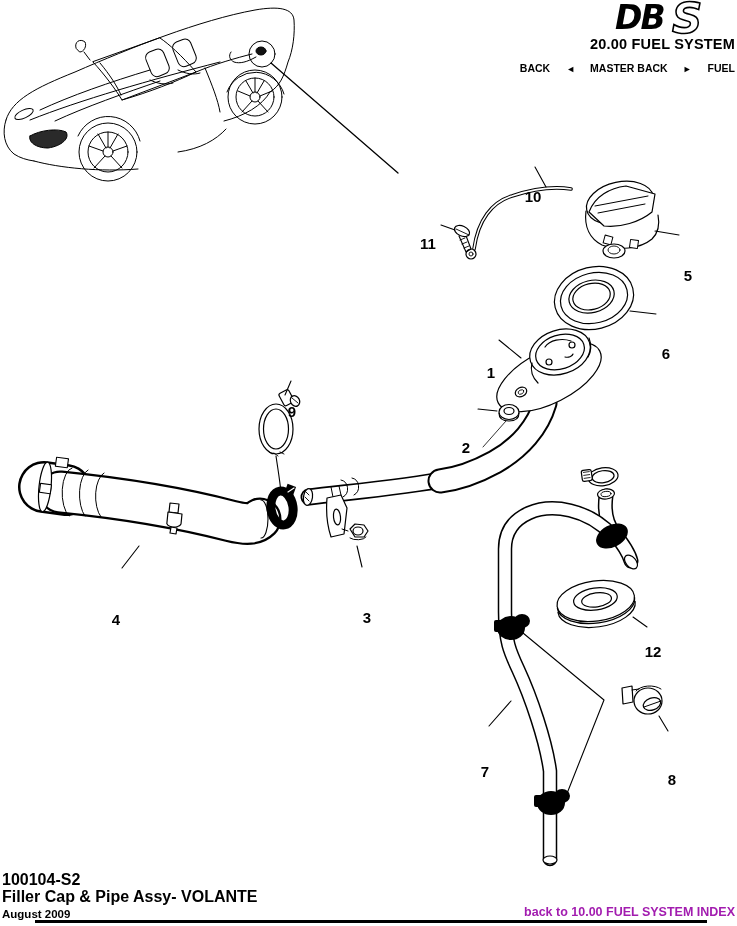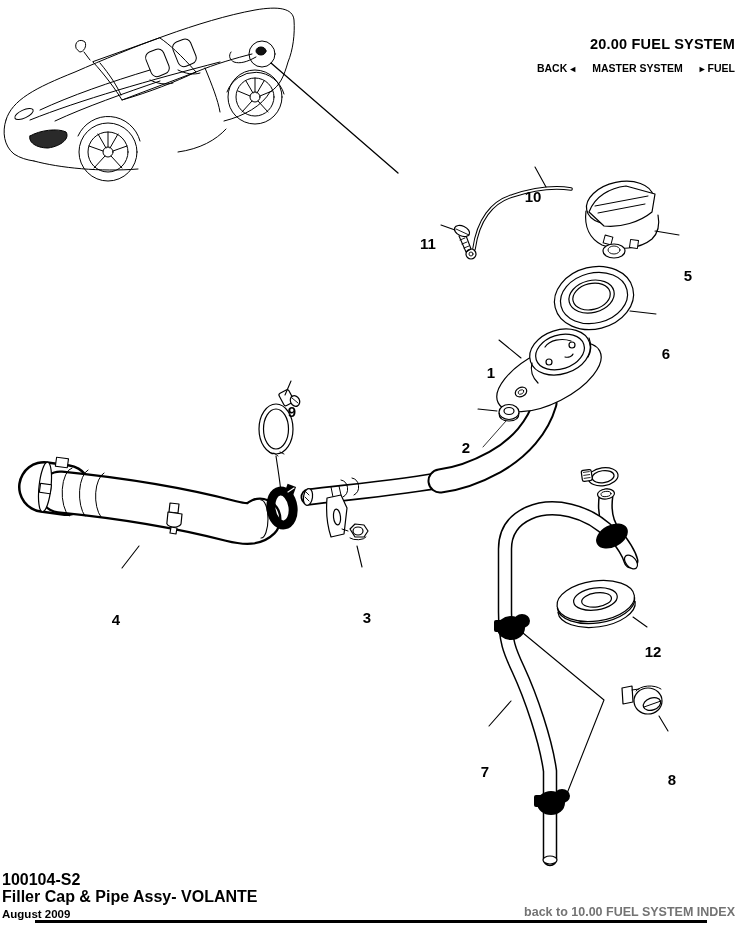--- a/index.html
+++ b/index.html
@@ -3,31 +3,31 @@
 <meta charset="utf-8">
 <style>
   html,body{margin:0;padding:0;background:#fff;}
   .page{position:relative;width:737px;height:926px;background:#ffffff;overflow:hidden;
         font-family:"Liberation Sans",sans-serif;color:#000;}
   .art{position:absolute;left:0;top:0;}
   
   .logo{position:absolute;top:0;right:0;width:122px;height:38px;}
   .page-title{position:absolute;top:36px;right:2px;margin:0;font-size:14.5px;font-weight:bold;letter-spacing:.2px;}
   .nav{position:absolute;top:62px;right:2px;display:flex;gap:15px;font-size:10.5px;font-weight:bold;}
-  .nav a{color:#000;text-decoration:none;cursor:pointer;display:flex;gap:1px;align-items:center;}
+  .nav a{color:#000;text-decoration:none;cursor:pointer;display:flex;gap:16px;align-items:center;}
   .arr{font-size:9px;position:relative;top:.5px;}
   
   #callout-layer{position:absolute;left:0;top:0;width:100%;height:100%;pointer-events:none;}
   .callout{position:absolute;transform:translate(-50%,-50%);font-size:15px;font-weight:bold;
            font-family:"Liberation Sans",sans-serif;margin-top:39px;}
   
   .doc-number{position:absolute;left:2px;top:871px;font-size:16px;font-weight:bold;}
   .doc-title{position:absolute;left:2px;top:888px;font-size:16px;font-weight:bold;}
   .doc-date{position:absolute;left:2px;top:908px;font-size:11.5px;font-weight:bold;text-align:right;}
-  .back-link{position:absolute;right:2px;top:905px;font-size:12.5px;font-weight:bold;color:#737373;
+  .back-link{position:absolute;right:2px;top:905px;font-size:12.5px;font-weight:bold;color:#a21caf;
              text-decoration:none;cursor:pointer;}
   .footer-rule{position:absolute;left:35px;top:920px;width:672px;height:3px;background:#000;}
 </style>
 </head>
 <body>
 
 <div class="page">
 
   <svg class="art" width="737" height="926" viewBox="0 0 737 926" fill="none" stroke="#000" stroke-width="1.2" stroke-linecap="round" stroke-linejoin="round">
 
@@ -244,29 +244,35 @@
       <path d="M659,716 L668,731"></path>
       <path d="M291,381 L285,395"></path>
       <path d="M276,456 C278,470 280,481 281,493"></path>
       <path d="M535,167 L546,187"></path>
       <path d="M441,225 L455,230"></path>
       <path d="M633,617 L647,627"></path>
       <path d="M523,633 L604,700 L566,796"></path>
     </g>
   </svg>
 
+  <div class="logo">
+    <svg width="122" height="38" viewBox="0 0 122 38">
+      <text x="0" y="29" font-family="'DejaVu Sans', sans-serif" font-weight="bold" font-style="italic" font-size="33" letter-spacing="-2" fill="#000">DB</text>
+      <text x="57" y="33" font-family="'DejaVu Sans', sans-serif" font-weight="bold" font-style="italic" font-size="42" fill="#fff" stroke="#000" stroke-width="1.6">S</text>
+    </svg>
+  </div>
 
   <h1 class="page-title">20.00 FUEL SYSTEM</h1>
 
   <nav class="nav">
     <a>
       <span>BACK</span>
       <span class="arr">◄</span>
     </a>
-    <a>MASTER SYSTEM</a>
+    <a>MASTER BACK</a>
     <a>
       <span class="arr">►</span>
       <span>FUEL</span>
     </a>
   </nav>
 
   <div id="callout-layer">
       <div class="callout" style="left: 491px; top: 333px;">1</div>
       <div class="callout" style="left: 466px; top: 408px;">2</div>
       <div class="callout" style="left: 367px; top: 578px;">3</div>

